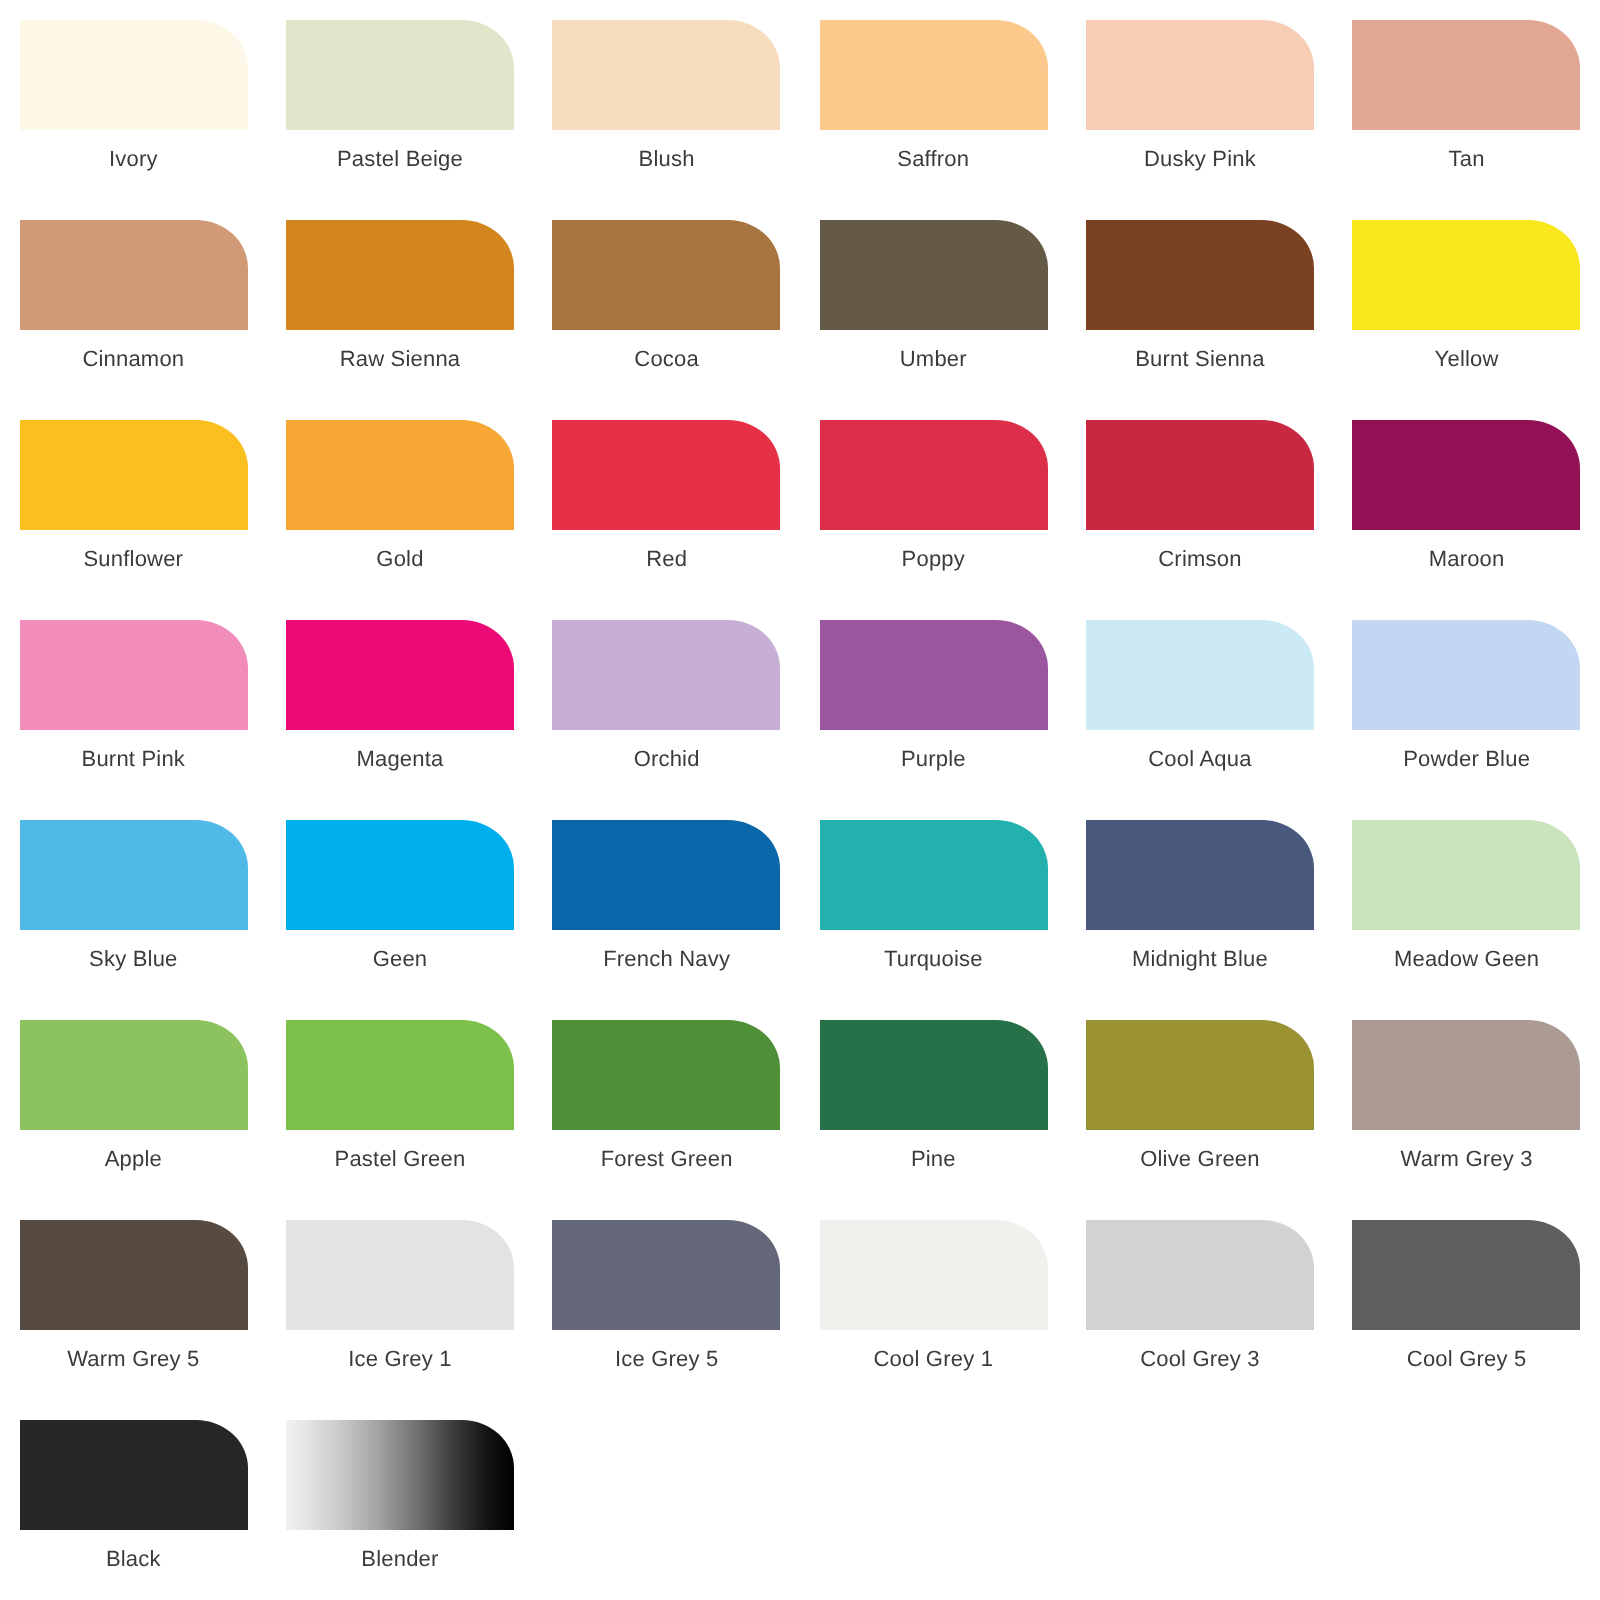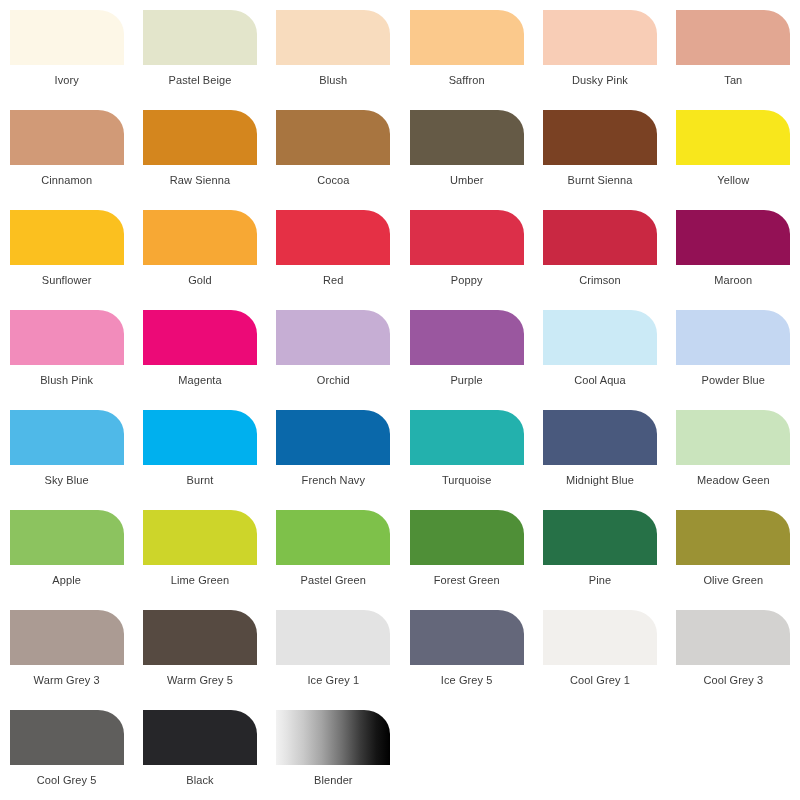--- a/index.html
+++ b/index.html
@@ -144,21 +144,21 @@
       <div class="swatch-cell">
         <div class="swatch-chip" style="background-color: rgb(201, 40, 66);"></div>
         <div class="swatch-label">Crimson</div>
       </div>
       <div class="swatch-cell">
         <div class="swatch-chip" style="background-color: rgb(147, 17, 85);"></div>
         <div class="swatch-label">Maroon</div>
       </div>
       <div class="swatch-cell">
         <div class="swatch-chip" style="background-color: rgb(242, 140, 187);"></div>
-        <div class="swatch-label">Blush Pink</div>
+        <div class="swatch-label">Burnt Pink</div>
       </div>
       <div class="swatch-cell">
         <div class="swatch-chip" style="background-color: rgb(236, 10, 119);"></div>
         <div class="swatch-label">Magenta</div>
       </div>
       <div class="swatch-cell">
         <div class="swatch-chip" style="background-color: rgb(198, 174, 212);"></div>
         <div class="swatch-label">Orchid</div>
       </div>
       <div class="swatch-cell">
@@ -172,21 +172,21 @@
       <div class="swatch-cell">
         <div class="swatch-chip" style="background-color: rgb(196, 215, 242);"></div>
         <div class="swatch-label">Powder Blue</div>
       </div>
       <div class="swatch-cell">
         <div class="swatch-chip" style="background-color: rgb(79, 185, 232);"></div>
         <div class="swatch-label">Sky Blue</div>
       </div>
       <div class="swatch-cell">
         <div class="swatch-chip" style="background-color: rgb(0, 176, 238);"></div>
-        <div class="swatch-label">Burnt</div>
+        <div class="swatch-label">Geen</div>
       </div>
       <div class="swatch-cell">
         <div class="swatch-chip" style="background-color: rgb(10, 104, 170);"></div>
         <div class="swatch-label">French Navy</div>
       </div>
       <div class="swatch-cell">
         <div class="swatch-chip" style="background-color: rgb(35, 177, 173);"></div>
         <div class="swatch-label">Turquoise</div>
       </div>
       <div class="swatch-cell">
@@ -195,24 +195,20 @@
       </div>
       <div class="swatch-cell">
         <div class="swatch-chip" style="background-color: rgb(202, 228, 189);"></div>
         <div class="swatch-label">Meadow Geen</div>
       </div>
       <div class="swatch-cell">
         <div class="swatch-chip" style="background-color: rgb(140, 195, 95);"></div>
         <div class="swatch-label">Apple</div>
       </div>
       <div class="swatch-cell">
-        <div class="swatch-chip" style="background-color: rgb(205, 213, 42);"></div>
-        <div class="swatch-label">Lime Green</div>
-      </div>
-      <div class="swatch-cell">
         <div class="swatch-chip" style="background-color: rgb(126, 193, 74);"></div>
         <div class="swatch-label">Pastel Green</div>
       </div>
       <div class="swatch-cell">
         <div class="swatch-chip" style="background-color: rgb(79, 143, 55);"></div>
         <div class="swatch-label">Forest Green</div>
       </div>
       <div class="swatch-cell">
         <div class="swatch-chip" style="background-color: rgb(38, 113, 71);"></div>
         <div class="swatch-label">Pine</div>

